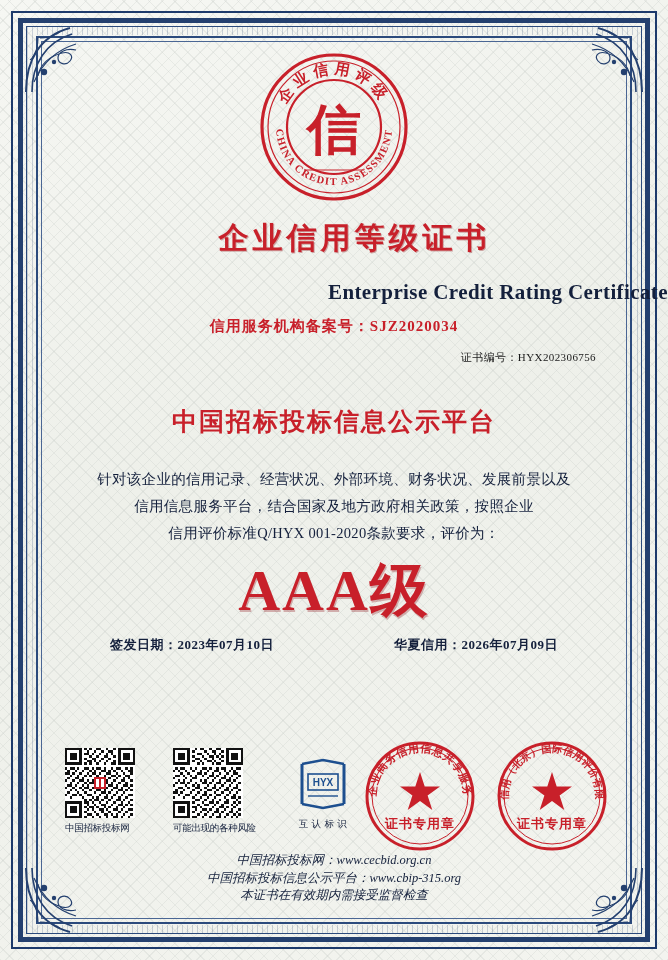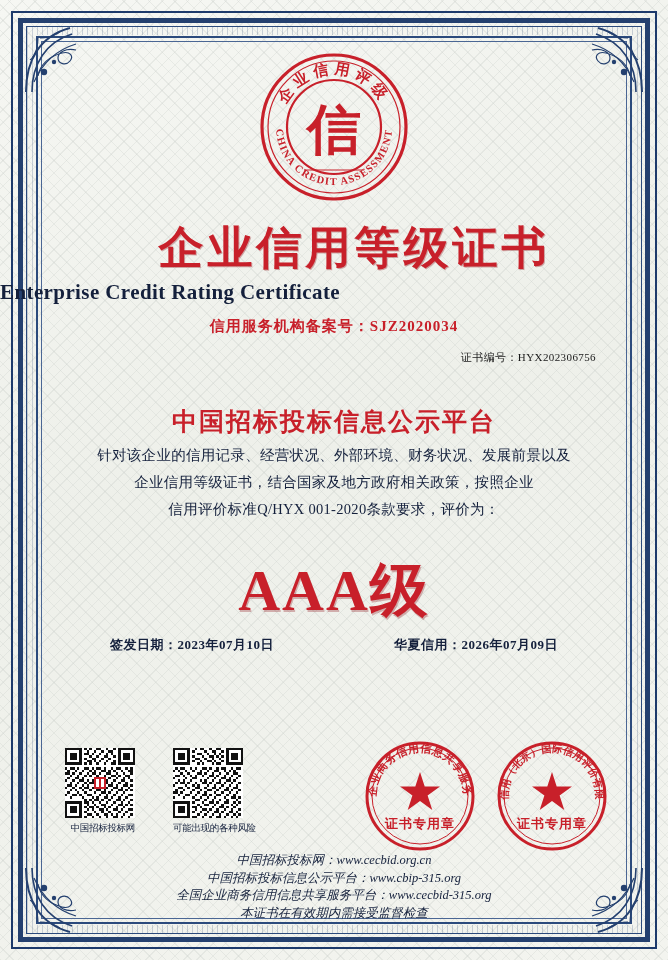--- a/index.html
+++ b/index.html
@@ -94,32 +94,32 @@
   }
   .emblem svg { display:block; }
 
   
   .title-zh {
     position: absolute;
     top: 218px;
     left: 0; right: 0;
     text-align: center;
     font-family: Liberation Sans, sans-serif;
-    font-size: 45px;
+    font-size: 30px;
     font-weight: bold;
     letter-spacing: 4px;
     color: #c8202a;
     text-shadow: 1px 1px 0 rgba(140,20,26,0.35);
     margin-left: 41px;
   }
   .title-en {
     position: absolute;
     top: 280px;
     left: 0; right: 0;
-    text-align: left;
+    text-align: right;
     font-family: "Liberation Serif", serif;
     font-size: 21px;
     font-weight: bold;
     letter-spacing: 0.4px;
     color: #14203c;
   }
   .record-no {
     position: absolute;
     top: 317px;
     left: 0; right: 0;
@@ -146,21 +146,21 @@
     text-align: center;
     font-size: 25px;
     font-weight: bold;
     color: #c8202a;
     letter-spacing: 2px;
   }
 
   
   .body-text {
     position: absolute;
-    top: 442px;
+    top: 466px;
     left: 78px;
     right: 78px;
     text-align: center;
     font-size: 14.5px;
     line-height: 27px;
     color: #14203c;
     letter-spacing: 0.3px;
   }
   .body-text div { white-space: nowrap; }
 
@@ -205,21 +205,21 @@
     width: 70px;
   }
   .qr .qr-img {
     width: 70px;
     height: 70px;
     background: #fff;
   }
   .qr .qr-label {
     margin-top: 4px;
     font-size: 9.5px;
-    text-align: right;
+    text-align: left;
     color: #14203c;
     white-space: nowrap;
     letter-spacing: -0.3px;
   }
   .qr.q1 { left: 5px; }
   .qr.q2 { left: 113px; }
 
   .hyx-mark {
     position: absolute;
     left: 232px;
@@ -339,21 +339,21 @@
 
   <div class="title-zh">企业信用等级证书</div>
   <div class="title-en">Enterprise Credit Rating Certificate</div>
   <div class="record-no">信用服务机构备案号：SJZ2020034</div>
   <div class="cert-no">证书编号：HYX202306756</div>
 
   <div class="company">中国招标投标信息公示平台</div>
 
   <div class="body-text">
     <div>针对该企业的信用记录、经营状况、外部环境、财务状况、发展前景以及</div>
-    <div>企业信用等级证书，结合国家及地方政府相关政策，按照企业</div>
+    <div>信用信息服务平台，结合国家及地方政府相关政策，按照企业</div>
     <div>信用评价标准Q/HYX 001-2020条款要求，评价为：</div>
   </div>
 
   <div class="grade">AAA级</div>
 
   <div class="dates">
     <div>
       <span>签发日期：</span><span>2023年07月10日</span>
     </div>
     <div>
@@ -828,20 +828,32 @@
               <rect x="18" y="28" width="2" height="1"></rect>
               <rect x="21" y="28" width="1" height="1"></rect>
               <rect x="24" y="28" width="1" height="1"></rect>
               <rect x="26" y="28" width="1" height="1"></rect>
           </g>
         </svg>
       </div>
       <div class="qr-label">可能出现的各种风险</div>
     </div>
 
+    <div class="hyx-mark">
+      <svg width="62" height="52" viewBox="0 0 62 52">
+        <path d="M10 6 L10 46" stroke="#1d4f8f" stroke-width="3" fill="none"></path>
+        <path d="M52 6 L52 46" stroke="#1d4f8f" stroke-width="3" fill="none"></path>
+        <path d="M10 6 L31 2 L52 6" stroke="#1d4f8f" stroke-width="2.5" fill="none"></path>
+        <path d="M10 46 L31 50 L52 46" stroke="#1d4f8f" stroke-width="2.5" fill="none"></path>
+        <rect x="16" y="16" width="30" height="16" fill="none" stroke="#1d4f8f" stroke-width="1.6"></rect>
+        <text x="31" y="28" text-anchor="middle" font-family="&quot;Liberation Sans&quot;, sans-serif" font-size="10" font-weight="bold" fill="#1d4f8f">HYX</text>
+        <path d="M16 38 h30" stroke="#1d4f8f" stroke-width="1.4"></path>
+      </svg>
+      <div class="hyx-label">互 认 标 识</div>
+    </div>
 
     <div class="stamp s1">
       <svg width="120" height="120" viewBox="0 0 120 120">
         <defs>
           <path id="st1Top" d="M 16 60 A 44 44 0 0 1 104 60"></path>
         </defs>
         <circle cx="60" cy="60" r="53" fill="none" stroke="#c8202a" stroke-width="3"></circle>
         <circle cx="60" cy="60" r="48" fill="none" stroke="#c8202a" stroke-width="1"></circle>
         <text font-family="&quot;Liberation Serif&quot;, serif" font-size="11" font-weight="bold" fill="#c8202a" letter-spacing="0.6">
           <textPath href="#st1Top" startOffset="50%" text-anchor="middle">全国企业商务信用信息共享服务平台</textPath>
@@ -863,17 +875,16 @@
         </text>
         <polygon points="60,36 64.7,50.5 80,50.5 67.6,59.5 72.3,74 60,65 47.7,74 52.4,59.5 40,50.5 55.3,50.5" fill="#c8202a"></polygon>
         <text x="60" y="92" text-anchor="middle" font-family="&quot;Liberation Serif&quot;, serif" font-size="13" font-weight="bold" fill="#c8202a" letter-spacing="1">证书专用章</text>
       </svg>
     </div>
   </div>
 
   <div class="footer">
     <div>中国招标投标网：www.cecbid.org.cn</div>
     <div>中国招标投标信息公示平台：www.cbip-315.org</div>
-    <div>全国企业商务信用信息共享服务平台：www.cecbid-315.org</div>
     <div>本证书在有效期内需接受监督检查</div>
   </div>
 
 </div>
 
 </body></html>

